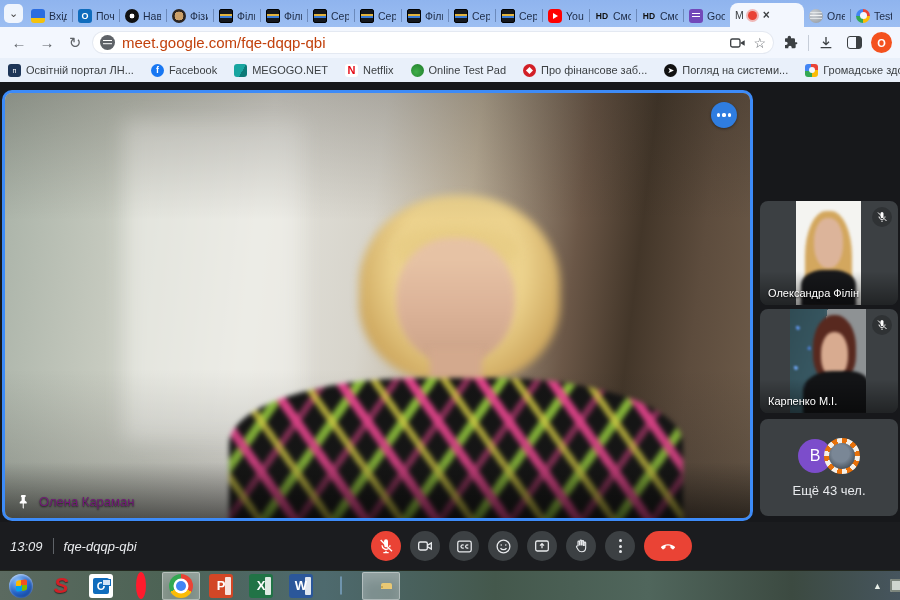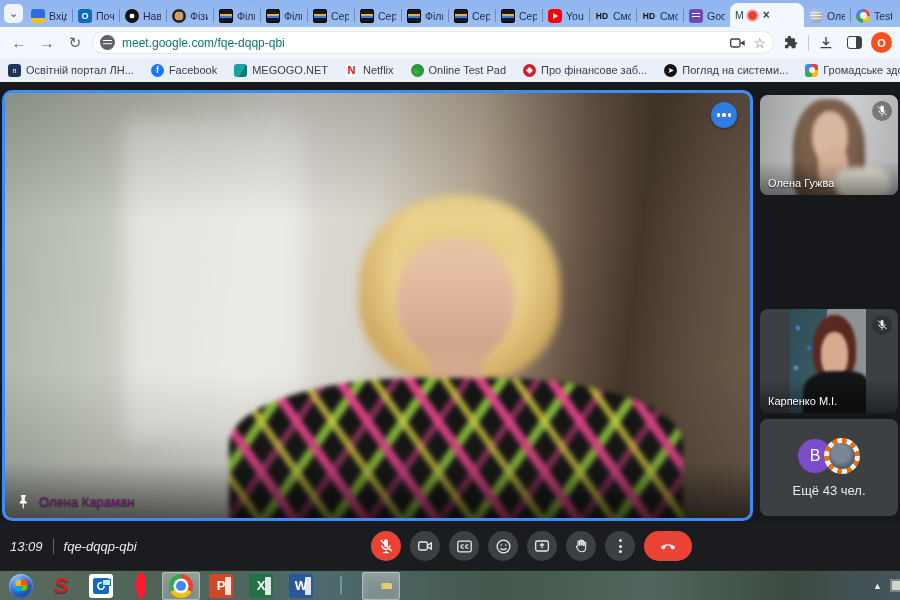--- a/index.html
+++ b/index.html
@@ -32,21 +32,21 @@
   .fav-google::before{content:"";position:absolute;inset:3.5px;background:#f3f7fe;border-radius:50%;}
   .recdot{width:9px;height:9px;border-radius:50%;background:#e94235;box-shadow:0 0 0 2px rgba(233,66,53,.35);flex:none;}
   .tabclose{color:#3c4043;font-size:12px;font-weight:bold;margin-left:2px;}
 
   
   .toolbar{position:absolute;left:0;top:27px;width:900px;height:31px;background:#f3f7fe;display:flex;align-items:center;padding:0 8px;gap:6px;}
   .navbtn{width:22px;height:22px;display:flex;align-items:center;justify-content:center;color:#5f6368;font-size:15px;flex:none;border-radius:50%;}
   .omnibox{flex:1;height:23px;background:#fff;border-radius:12px;display:flex;align-items:center;padding:0 8px;gap:7px;box-shadow:inset 0 0 0 1px #e4e9f2;min-width:0;}
   .siteinfo{width:15px;height:15px;border-radius:50%;background:#5f6368;position:relative;flex:none;}
   .siteinfo::before{content:"";position:absolute;left:3px;top:5px;width:9px;height:1.4px;background:#fff;box-shadow:0 3.2px 0 #fff;}
-  .url{font-size:12px;color:#0f766e;white-space:nowrap;overflow:hidden;flex:1;}
+  .url{font-size:15px;color:#c2410c;white-space:nowrap;overflow:hidden;flex:1;}
   .omni-ic{color:#444;flex:none;display:flex;align-items:center;}
   .tool-ic{color:#3c4043;flex:none;display:flex;align-items:center;justify-content:center;width:22px;height:22px;}
   .tooldiv{width:1px;height:16px;background:#c6cdd8;flex:none;}
   .avatar{width:21px;height:21px;border-radius:50%;background:#f4511e;color:#fff;font-size:11px;font-weight:bold;display:flex;align-items:center;justify-content:center;flex:none;}
   .sidepanel-ic{width:15px;height:13px;border:1.6px solid #3c4043;border-radius:3px;position:relative;}
   .sidepanel-ic::before{content:"";position:absolute;right:0;top:0;width:5px;height:100%;background:#3c4043;}
 
   
   .bookmarks{position:absolute;left:0;top:58px;width:900px;height:24px;background:#e9f0fa;display:flex;align-items:center;padding:0 8px;gap:17px;overflow:hidden;}
   .bm{display:flex;align-items:center;gap:5px;flex:none;}
@@ -331,56 +331,55 @@
         </span>
         <span>Олена Караман</span>
       </div>
       <div class="morebtn">
           <i></i>
           <i></i>
           <i></i>
         </div>
     </div>
 
-    <div class="tile t1">
-      <div class="vbg"></div>
-      <div class="vhair"></div>
-      <div class="vface"></div>
-      <div class="vhand"></div>
-      <div class="vsleeve"></div>
-      <div class="tscrim"></div>
-      <div class="micoff">
-        <svg width="12" height="12" viewBox="0 0 24 24" fill="none" stroke="#fff" stroke-width="2">
-            <path d="M9 5a3 3 0 0 1 6 0v6a3 3 0 0 1-5.4 1.8" fill="#fff" stroke="none"></path>
-            <path d="M9 5a3 3 0 0 1 6 0v6a3 3 0 0 1-.3 1.3"></path>
-            <path d="M6 11a6 6 0 0 0 9.8 4.6M18 11a6 6 0 0 1-.6 2.6"></path>
-            <path d="M12 19v3"></path>
-            <path d="M4 3l17 17"></path>
-          </svg>
-      </div>
-      <div class="pname">Олена Гужва</div>
-    </div>
-
-
-    <div class="tile t3">
+
+    <div class="tile t2">
       <div class="portrait">
-        <div class="vtree"></div>
         <div class="vhair"></div>
         <div class="vface"></div>
         <div class="vbody"></div>
       </div>
       <div class="tscrim"></div>
       <div class="micoff">
         <svg width="12" height="12" viewBox="0 0 24 24" fill="none" stroke="#fff" stroke-width="2">
             <path d="M9 5a3 3 0 0 1 6 0v6a3 3 0 0 1-5.4 1.8" fill="#fff" stroke="none"></path>
             <path d="M6 11a6 6 0 0 0 9.8 4.6M18 11a6 6 0 0 1-.6 2.6"></path>
             <path d="M12 19v3"></path>
             <path d="M4 3l17 17"></path>
           </svg>
       </div>
+      <div class="pname">Олександра Філін</div>
+    </div>
+
+    <div class="tile t3">
+      <div class="portrait">
+        <div class="vtree"></div>
+        <div class="vhair"></div>
+        <div class="vface"></div>
+        <div class="vbody"></div>
+      </div>
+      <div class="tscrim"></div>
+      <div class="micoff">
+        <svg width="12" height="12" viewBox="0 0 24 24" fill="none" stroke="#fff" stroke-width="2">
+            <path d="M9 5a3 3 0 0 1 6 0v6a3 3 0 0 1-5.4 1.8" fill="#fff" stroke="none"></path>
+            <path d="M6 11a6 6 0 0 0 9.8 4.6M18 11a6 6 0 0 1-.6 2.6"></path>
+            <path d="M12 19v3"></path>
+            <path d="M4 3l17 17"></path>
+          </svg>
+      </div>
       <div class="pname">Карпенко М.І.</div>
     </div>
 
     <div class="tile t4">
       <div class="avgroup">
         <div class="av-b">B</div>
         <div class="av-photo"></div>
       </div>
       <div class="morecount">Ещё 43 чел.</div>
     </div>

